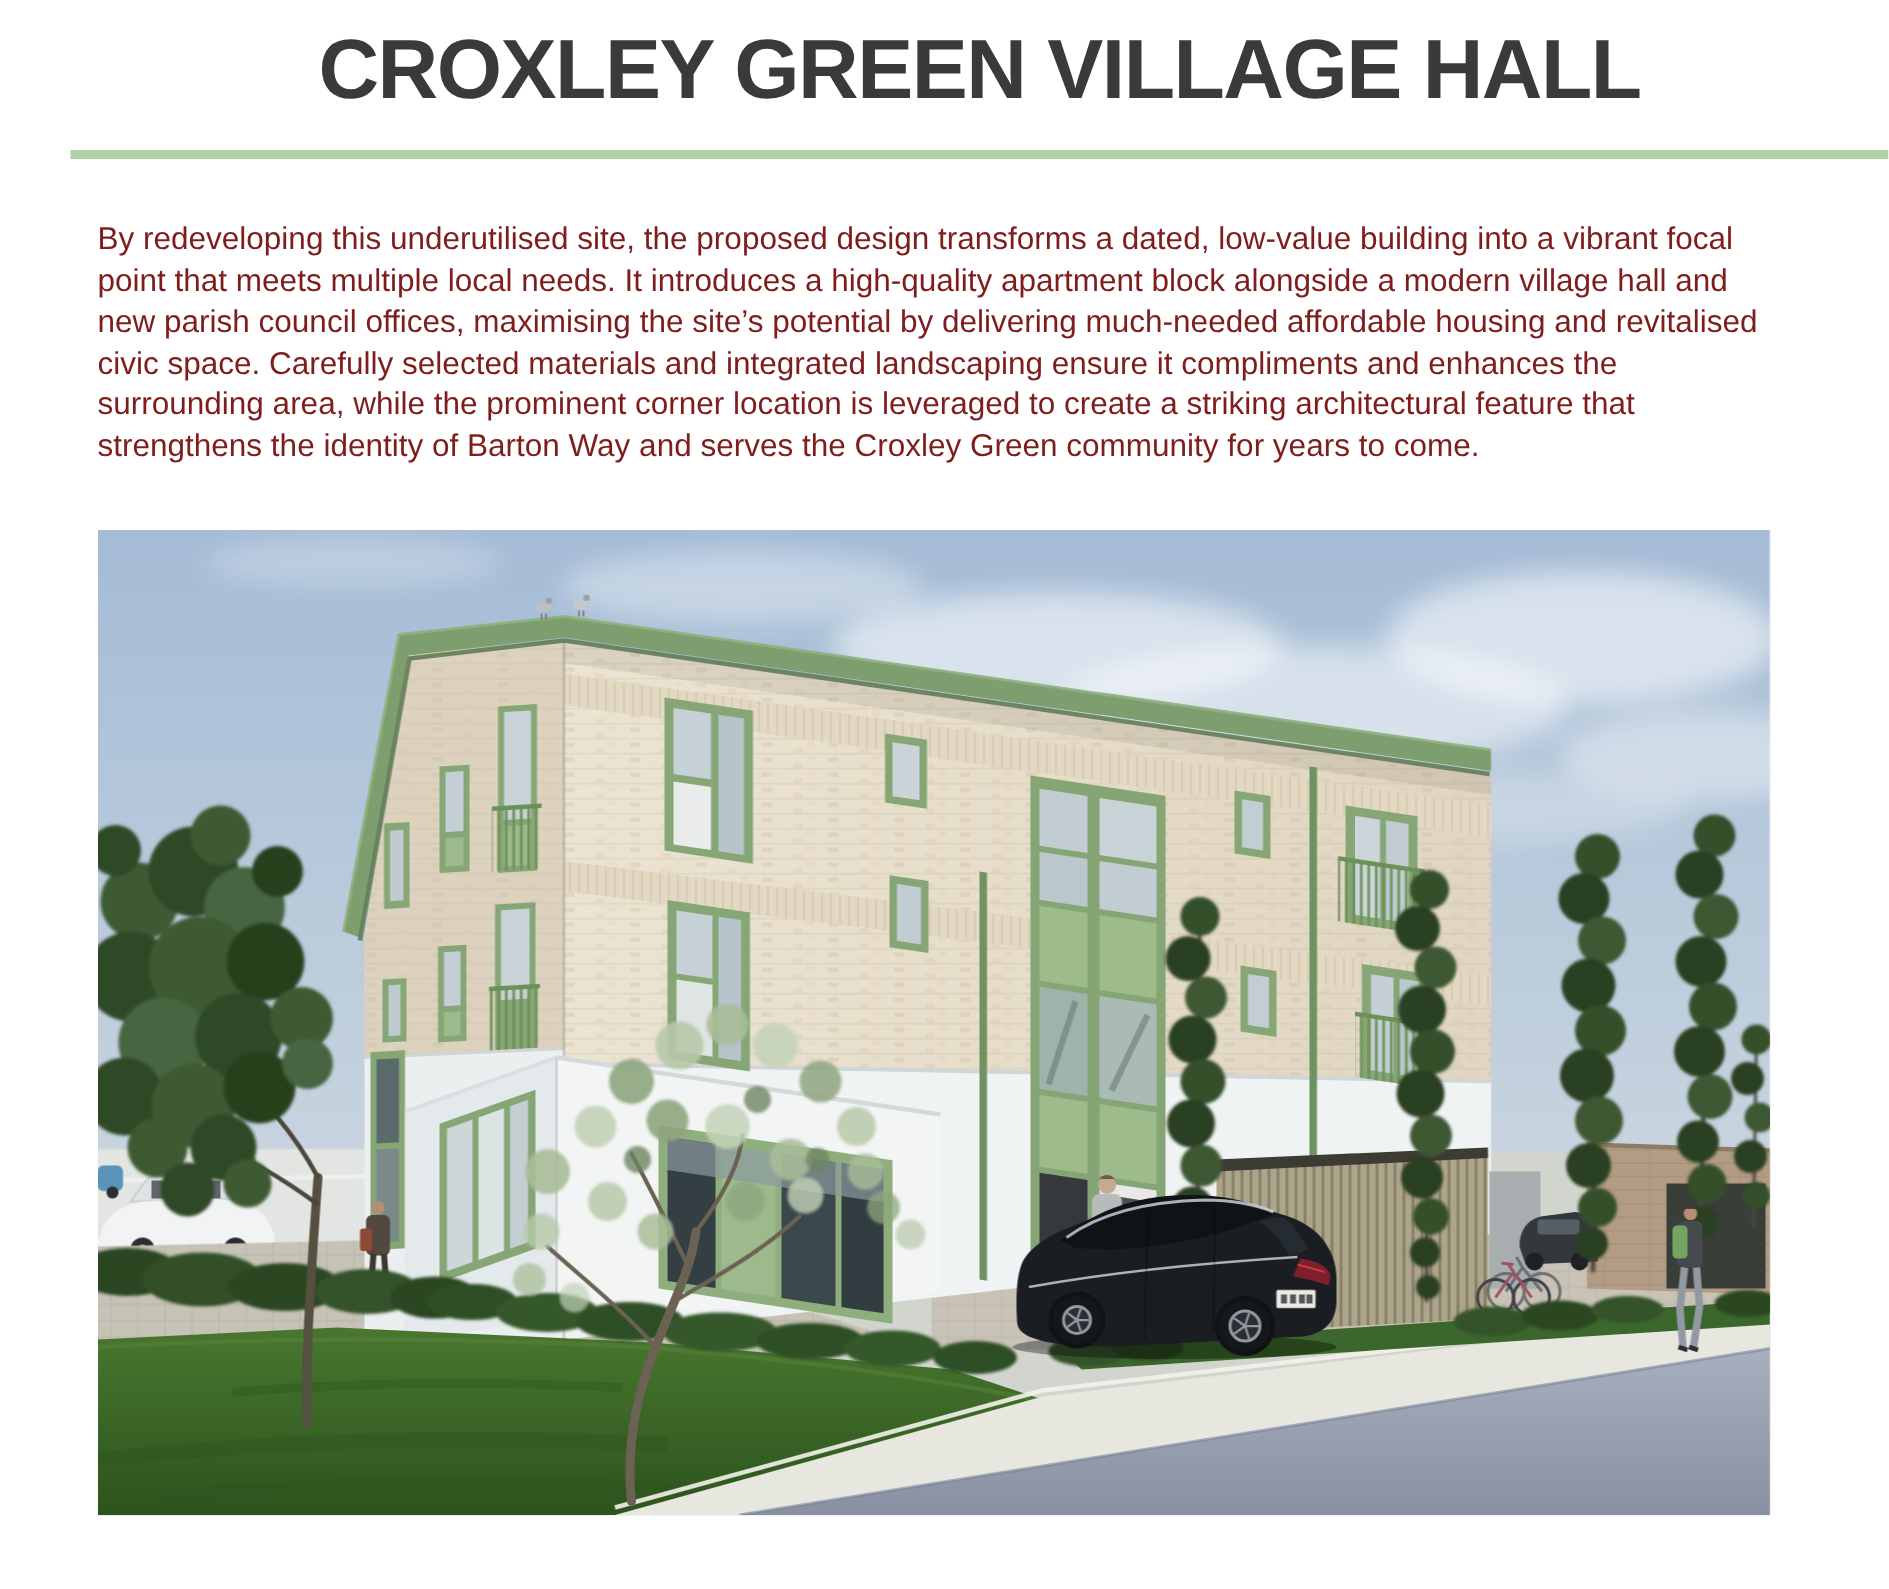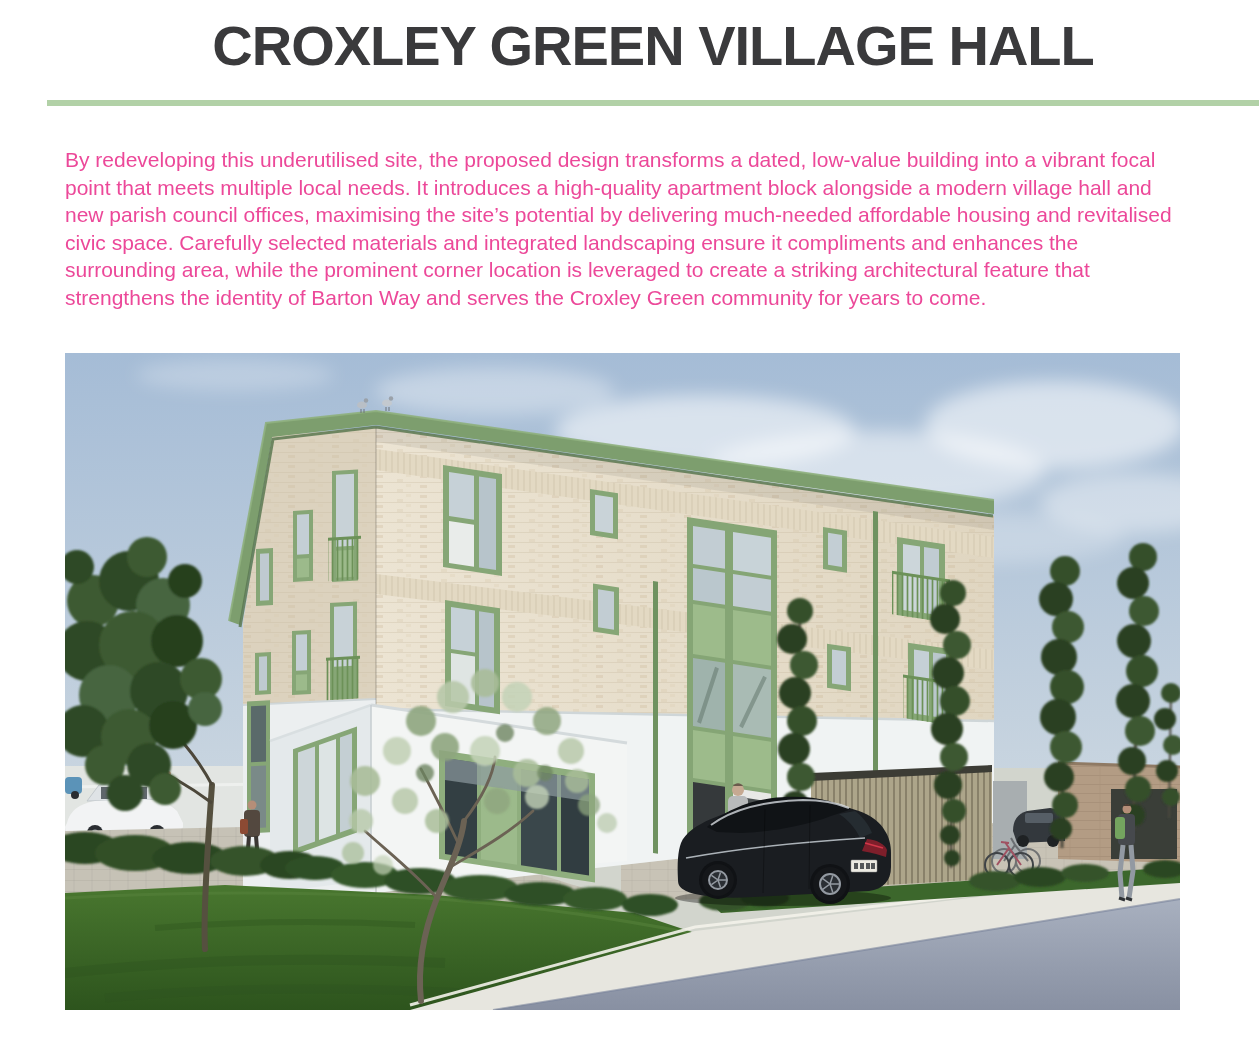--- a/index.html
+++ b/index.html
@@ -1,21 +1,21 @@
 <!DOCTYPE html>
 <html><head>
 <meta charset="utf-8">
 <style>
   html,body{margin:0;padding:0;background:#ffffff;}
   body{width:1259px;height:1059px;overflow:hidden;font-family:"Liberation Sans",sans-serif;}
   .header{padding-top:18px;text-align:center;margin-left:47px;}
   .page-title{font-size:56px;font-weight:bold;letter-spacing:-1px;color:#3a3a3c;line-height:1.0;
     font-family:"Liberation Sans",sans-serif;}
   .divider{height:6px;background:#b2d1a7;margin-top:26px;width:100%;}
-  .intro{margin:40px 65px 0 65px;width:1115px;font-size:21px;line-height:1.31;color:#ec4899;}
+  .intro{margin:40px 65px 0 65px;width:1115px;font-size:21px;line-height:1.31;color:#7f1d1d;}
   .figure{margin:42px 0 0 65px;width:1115px;height:657px;position:relative;}
   .figure svg{display:block;filter:blur(0.4px);}
 </style>
 </head>
 <body>
 
 <div class="header">
   <div class="page-title">CROXLEY GREEN VILLAGE HALL</div>
   <div class="divider"></div>
 </div>

